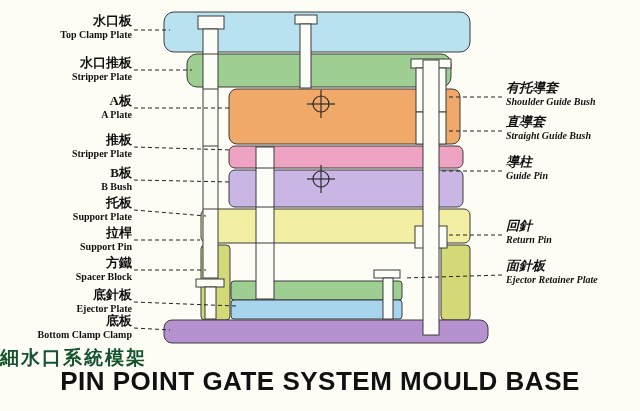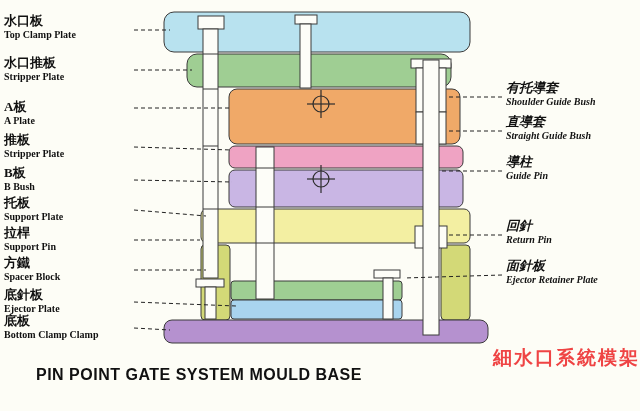--- a/index.html
+++ b/index.html
@@ -13,36 +13,35 @@
   }
   .diagram-svg{position:absolute;left:0;top:0;width:640px;height:411px;}
   .label{
     position:absolute;
     line-height:14px;
     white-space:nowrap;
     color:#111;
   }
   .label .cn{font-weight:bold;font-size:13px;}
   .label .en{font-weight:bold;font-size:10px;}
-  .label.left{left:4px;width:128px;text-align:left;}
+  .label.left{left:4px;width:128px;text-align:right;}
   .label.right{left:506px;width:132px;text-align:left;font-style:italic;}
   .title-cn{
     position:absolute;left:0;right:0;top:345px;
-    text-align:right;
+    text-align:left;
     font-family:"Liberation Serif", serif;
-    font-weight:bold;font-size:19px;color:#ef4444;
+    font-weight:bold;font-size:19px;color:#14532d;
     letter-spacing:2px;
   }
   .title-en{
     position:absolute;left:0;right:0;top:366px;
-    text-align:left;
+    text-align:center;
     font-family:"Liberation Sans", sans-serif;
-    font-weight:bold;font-size:16px;color:#111;
+    font-weight:bold;font-size:26px;color:#111;
     letter-spacing:0.5px;
-    margin-left:36px;
   }
 </style>
 </head>
 <body>
 
 <div class="canvas">
 
   <svg class="diagram-svg" viewBox="0 0 640 411">
 
     <g stroke="#3b3b3b" stroke-width="1">
@@ -136,21 +135,21 @@
   </svg>
 
   <div class="label left" style="top:14px">
     <div class="cn">水口板</div>
     <div class="en">Top Clamp Plate</div>
   </div>
   <div class="label left" style="top:56px">
     <div class="cn">水口推板</div>
     <div class="en">Stripper Plate</div>
   </div>
-  <div class="label left" style="top:100px">
+  <div class="label left" style="top:94px">
     <div class="cn">A板</div>
     <div class="en">A Plate</div>
   </div>
   <div class="label left" style="top:133px">
     <div class="cn">推板</div>
     <div class="en">Stripper Plate</div>
   </div>
   <div class="label left" style="top:166px">
     <div class="cn">B板</div>
     <div class="en">B Bush</div>

